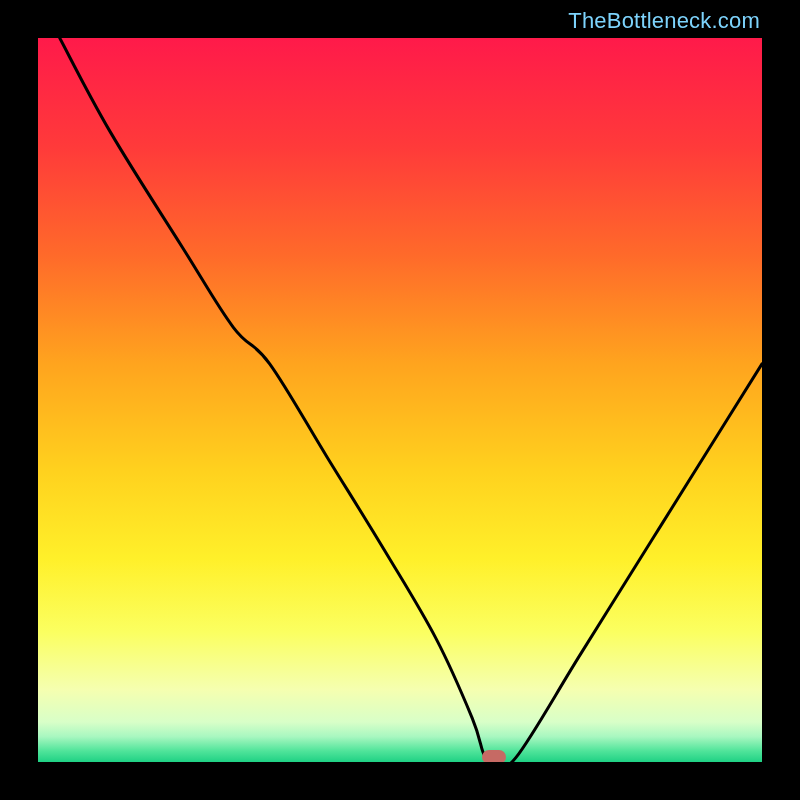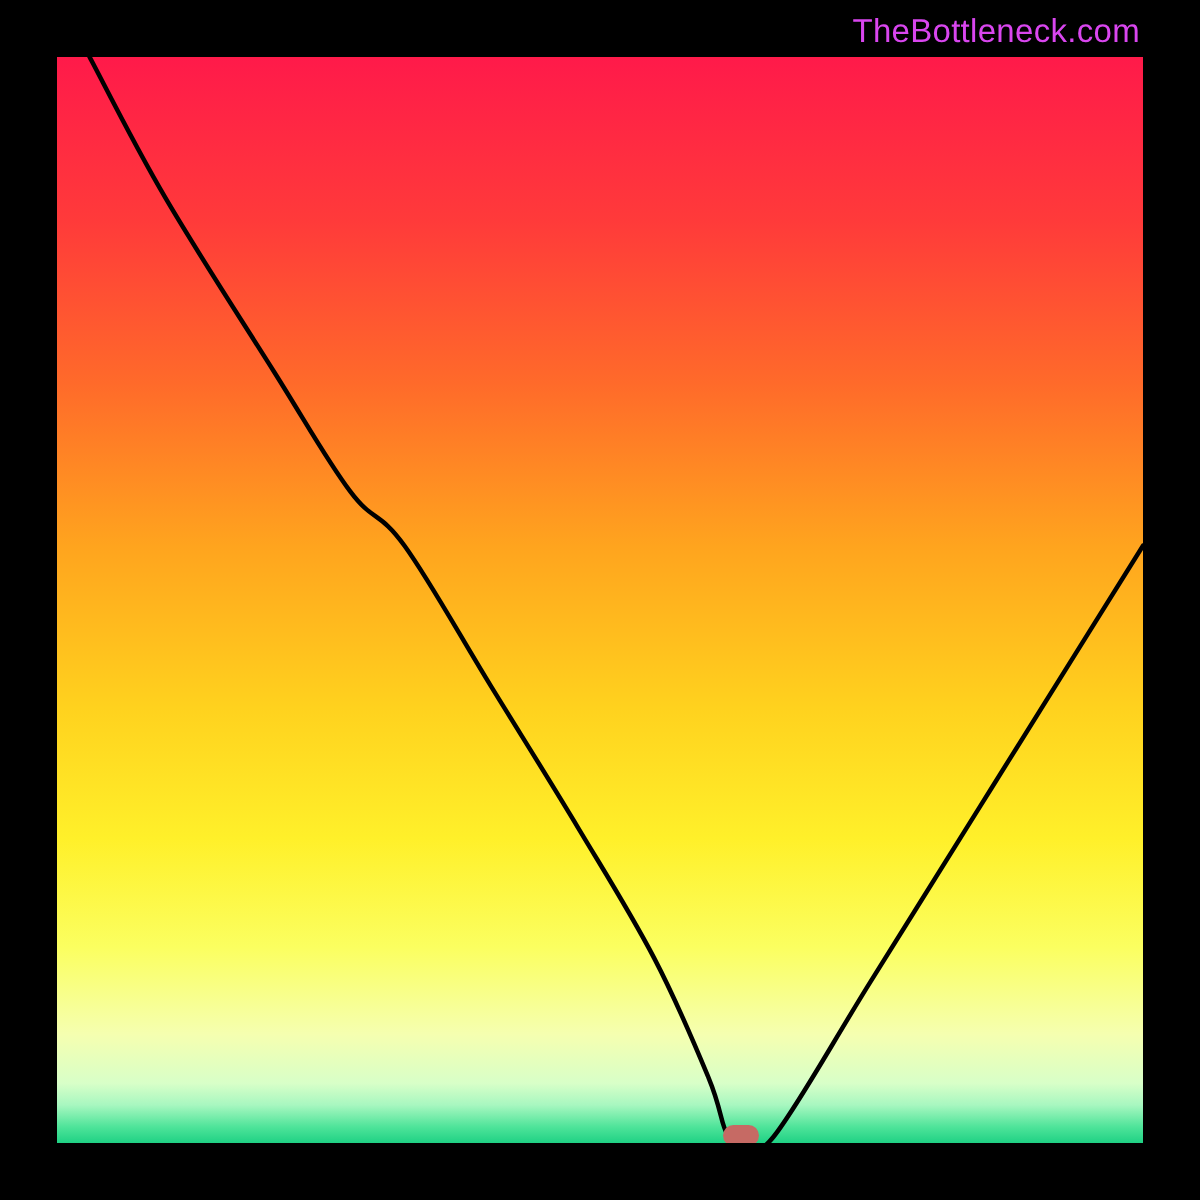--- a/index.html
+++ b/index.html
@@ -30,21 +30,21 @@
     inset: 0;
   }
   .curve-svg {
     position: absolute;
     inset: 0;
   }
   .watermark {
     position: absolute;
     top: 8px;
     right: 40px;
-    color: #d946ef;
+    color: #7dd3fc;
     font-size: 22px;
     font-weight: 500;
     letter-spacing: 0.2px;
     user-select: none;
   }
   .marker {
     position: absolute;
     width: 24px;
     height: 14px;
     border-radius: 7px;

